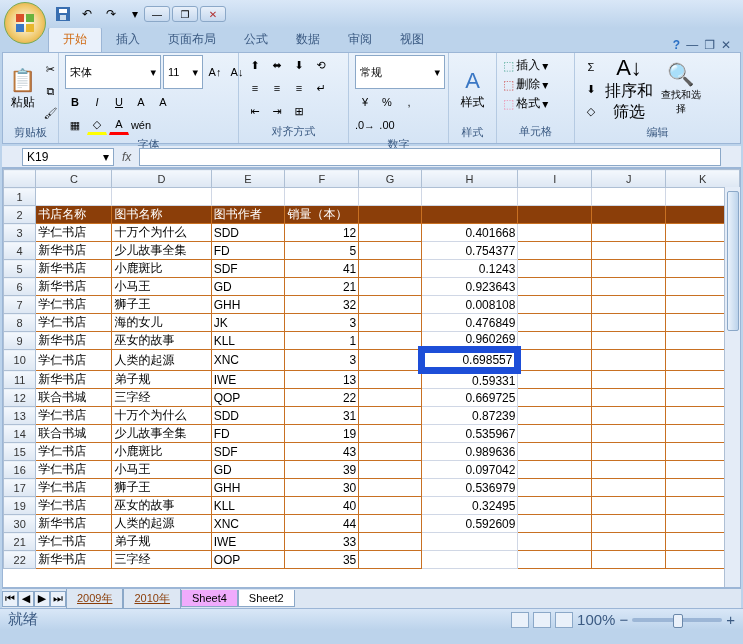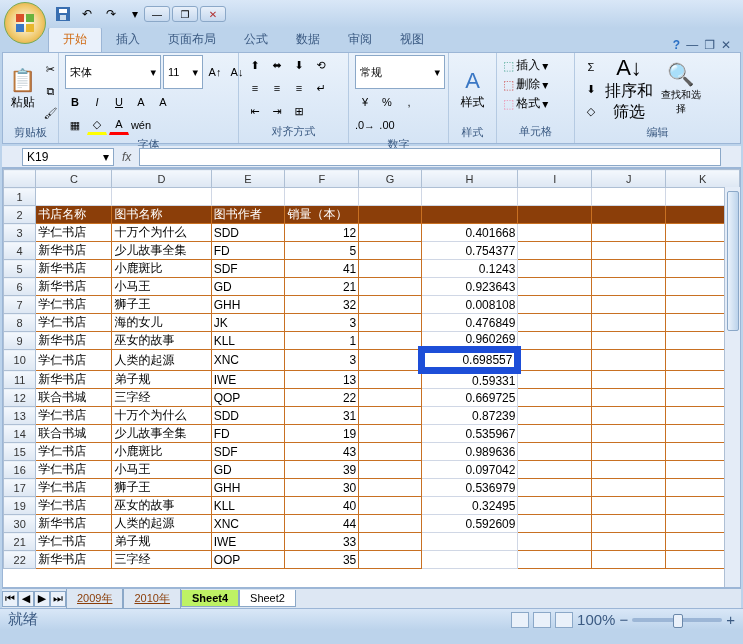--- a/index.html
+++ b/index.html
@@ -34,21 +34,21 @@
 .colhdr th, .rownum { background: linear-gradient(#f4f8fd,#dde7f3); border: 1px solid #aebfd4; font-weight:normal; color:#333; text-align:center; height:18px; font-size:11px; }
 .rownum { width: 28px; }
 td { border: 1px solid #d0d7e5; height: 18px; padding: 0 2px; font-size: 12px; white-space:nowrap; overflow:hidden; }
 .orange-border td { border: 1px solid #c87022; }
 .header-row td { background:#8b3e09; color:#fff; border:1px solid #c87022; }
 .num { text-align:right; }
 .sheet-tabs { height: 20px; display:flex; align-items:center; background:#dde7f3; border-top:1px solid #9cb6d6; margin:0 2px; font-size:11px; }
 .nav-btn { width:16px; height:16px; border:1px solid #8ba8c8; background:#eaf1fa; display:flex;align-items:center;justify-content:center; cursor:pointer; }
 .sheet-tab { padding: 2px 10px; border:1px solid #8ba8c8; border-top:none; background:#fff; cursor:pointer; }
 .sheet-tab.colored { background:transparent; color:#8b3e09;text-decoration:underline; }
-.sheet-tab.active { background:#bef264; font-weight:bold; }
+.sheet-tab.active { background:#f0abfc; font-weight:normal; }
 .statusbar { height: 22px; background: linear-gradient(#d9e7f7,#bcd3eb); border-top:1px solid #9cb6d6; display:flex; align-items:center; padding:0 8px; font-size:15px; color:#3b5a82; }
 .zoom { margin-left:auto; display:flex; align-items:center; gap:4px; }
 .slider { width:90px; height:4px; background:#9cb6d6; position:relative; border-radius:2px; }
 .slider::after { content:""; position:absolute; left:45%; top:-4px; width:8px; height:12px; background:#eaf1fa; border:1px solid #6a88aa; border-radius:2px; }
 .view-btn { width:18px; height:16px; border:1px solid #8ba8c8; background:#eaf1fa; cursor:pointer; }
 .scrollbar-v { position:absolute; right:0; top:18px; width:16px; bottom:0; background:#e4ecf7; border-left:1px solid #aebfd4; }
 .scroll-thumb-v { position:absolute; left:2px; top:4px; width:12px; height:140px; background:linear-gradient(90deg,#eaf2fb,#bcd3eb); border:1px solid #8ba8c8; border-radius:2px; }
 .outer-table { width: 100%; }
 svg { display:block; }
 </style>

